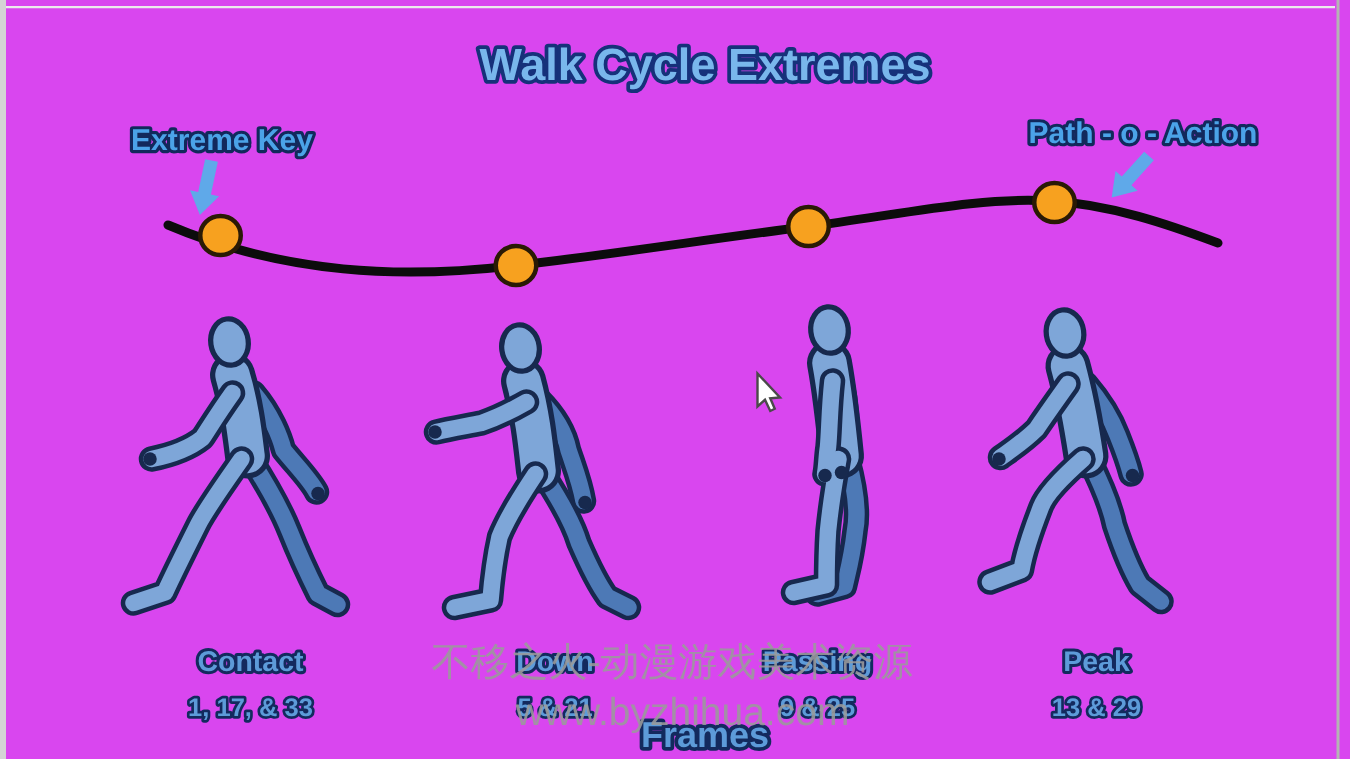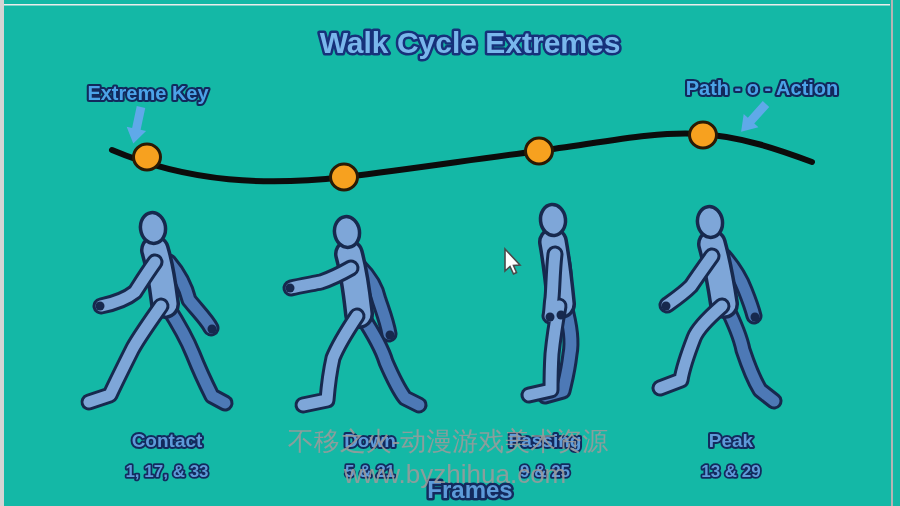--- a/index.html
+++ b/index.html
@@ -1,16 +1,16 @@
 <!DOCTYPE html>
 <html><head>
 <meta charset="utf-8">
 <style>
   html,body{margin:0;padding:0;background:#ffffff;}
-  .stage{position:relative;width:900px;height:506px;background:#14b8a6;overflow:hidden;
+  .stage{position:relative;width:900px;height:506px;background:#d946ef;overflow:hidden;
          font-family:"Liberation Sans", sans-serif;}
   svg{display:block;}
 
   
   text{font-family:"Liberation Sans", sans-serif;paint-order:stroke;stroke-linejoin:round;}
   .t-title{font-size:30px;font-weight:bold;fill:#79b7ec;stroke:#16317a;stroke-width:5px;}
   .t-callout{font-size:20px;font-weight:bold;fill:#4ba3e8;stroke:#12295c;stroke-width:4.2px;}
   .t-pose{font-size:19px;font-weight:bold;fill:#5d9bd9;stroke:#132a5e;stroke-width:4px;}
   .t-num{font-size:17px;font-weight:bold;fill:#5d9bd9;stroke:#132a5e;stroke-width:3.6px;}
   .t-frames{font-size:24px;font-weight:bold;fill:#5d9bd9;stroke:#132a5e;stroke-width:5px;}

